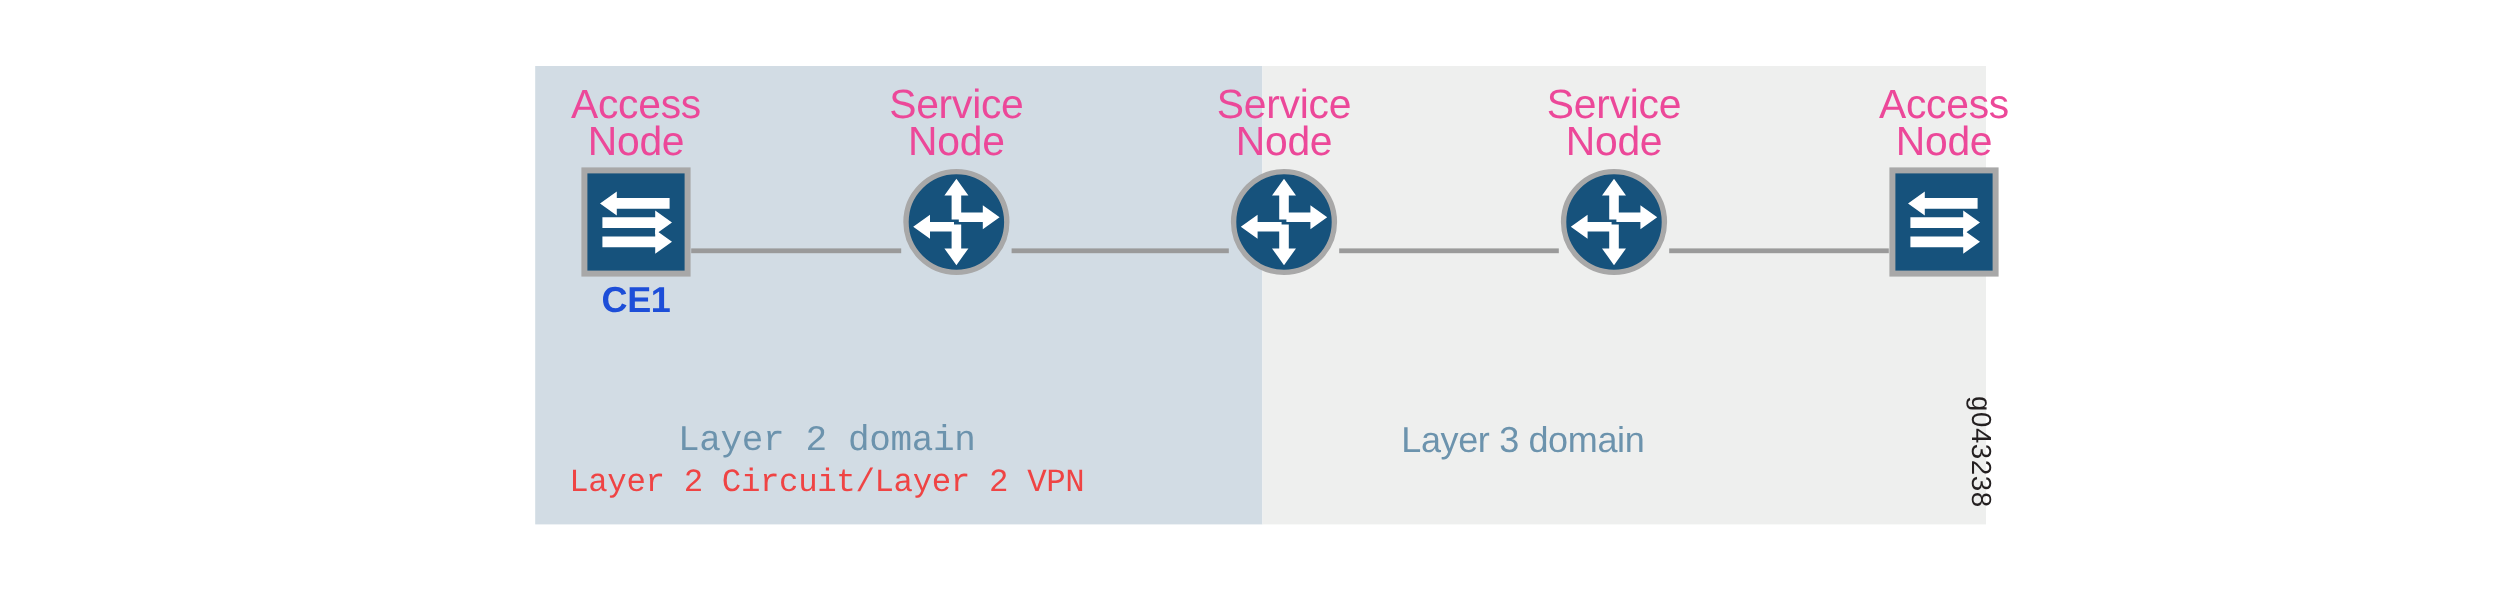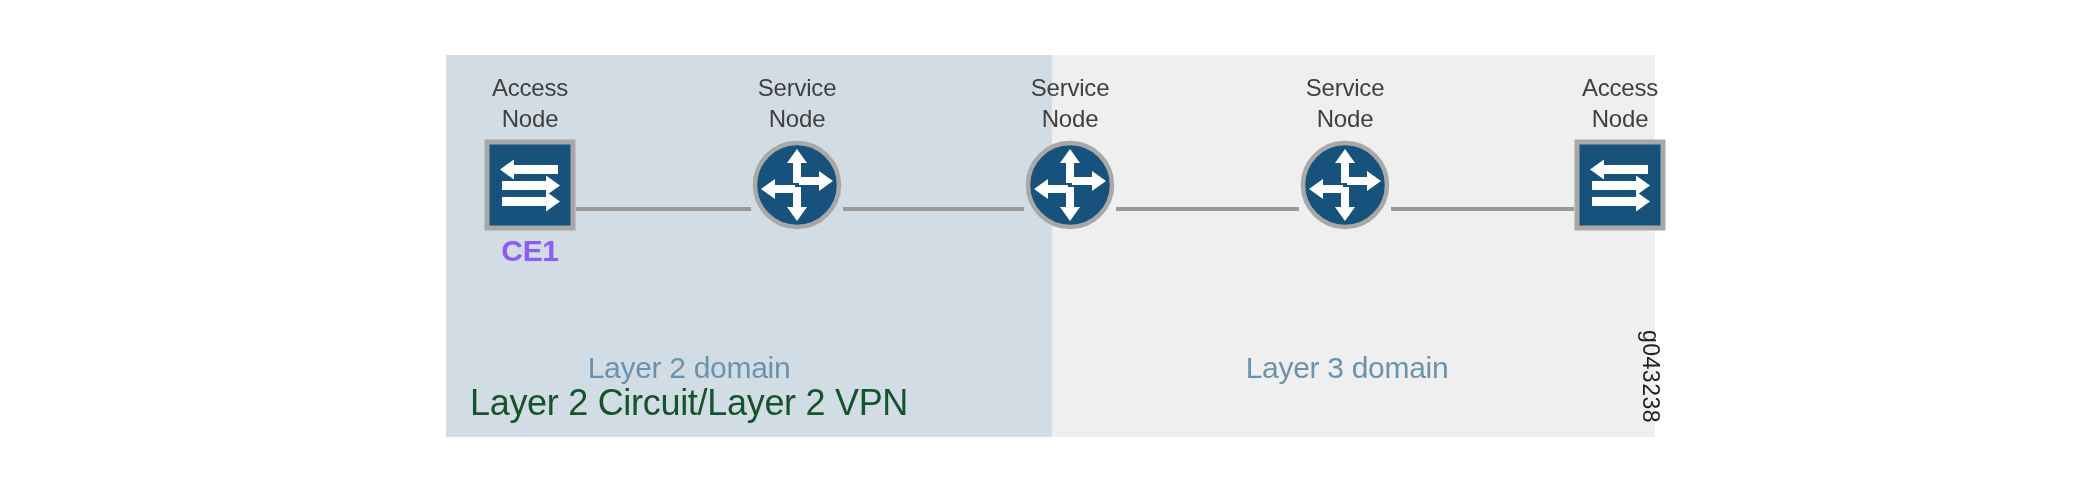--- a/index.html
+++ b/index.html
@@ -49,62 +49,62 @@
 
   
   .node {
     position: absolute;
     top: 72px;
     width: 200px;
     margin-left: -100px;
     text-align: center;
   }
   .node-role {
-    font-size: 24px;
+    font-size: 34px;
     line-height: 31px;
-    color: #404040;
+    color: #ec4899;
     white-space: pre-line;
     letter-spacing: -0.2px;
   }
   .node-glyph {
     width: 92px;
     height: 92px;
     margin: 5px auto 0 auto;
     position: relative;
   }
   .node-glyph svg { display: block; }
   .node-id {
     font-size: 30px;
     line-height: 34px;
-    color: #8b5cf6;
+    color: #1d4ed8;
     font-weight: 700;
     margin-top: 3px;
     letter-spacing: -0.3px;
   }
 
   
   .domain-caption {
     position: absolute;
     top: 350px;
     text-align: center;
   }
   .domain-title {
     font-size: 30px;
     line-height: 36px;
     color: #6c93ad;
     letter-spacing: -0.3px;
   }
   .domain-sub {
-    font-size: 36px;
+    font-size: 27px;
     line-height: 34px;
-    color: #14532d;
+    color: #ef4444;
     letter-spacing: -0.3px;
   }
-  #caption-l2 { left: 446px; width: 486px; }
-  #caption-l3 { left: 1100px; width: 494px; }
+  #caption-l2 { left: 446px; width: 486px; font-family: Liberation Mono, monospace; }
+  #caption-l3 { left: 1022px; width: 494px; }
 
   
   #figure-id {
     position: absolute;
     left: 1664px;
     top: 330px;
     font-size: 23px;
     color: #231f20;
     letter-spacing: 0.5px;
     transform: rotate(90deg);

